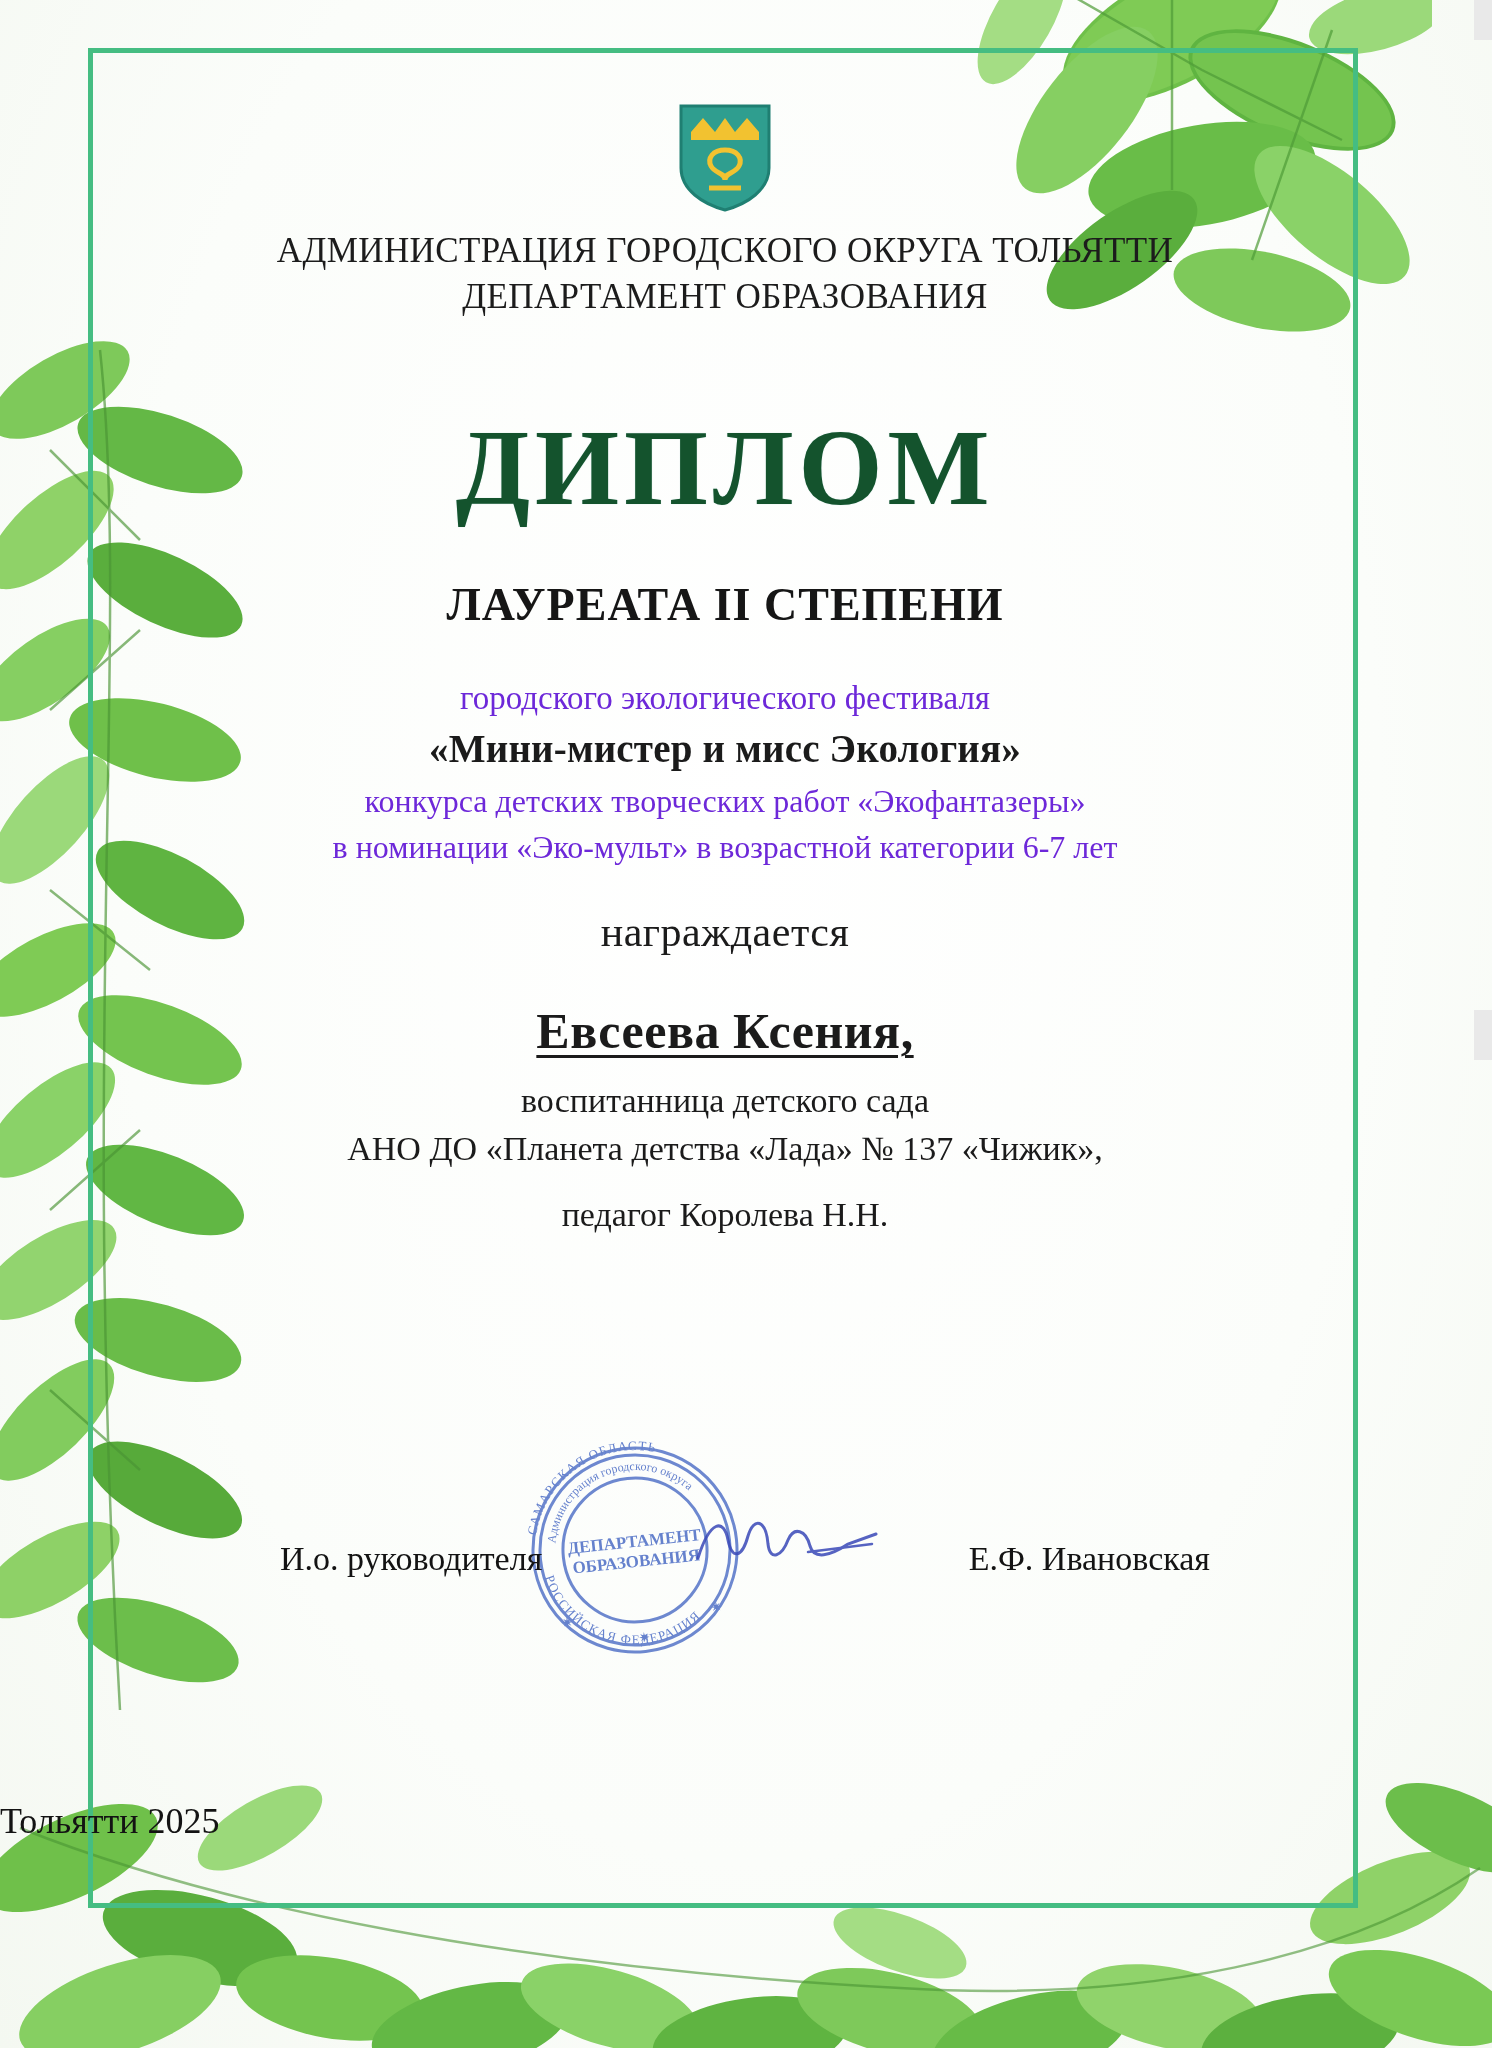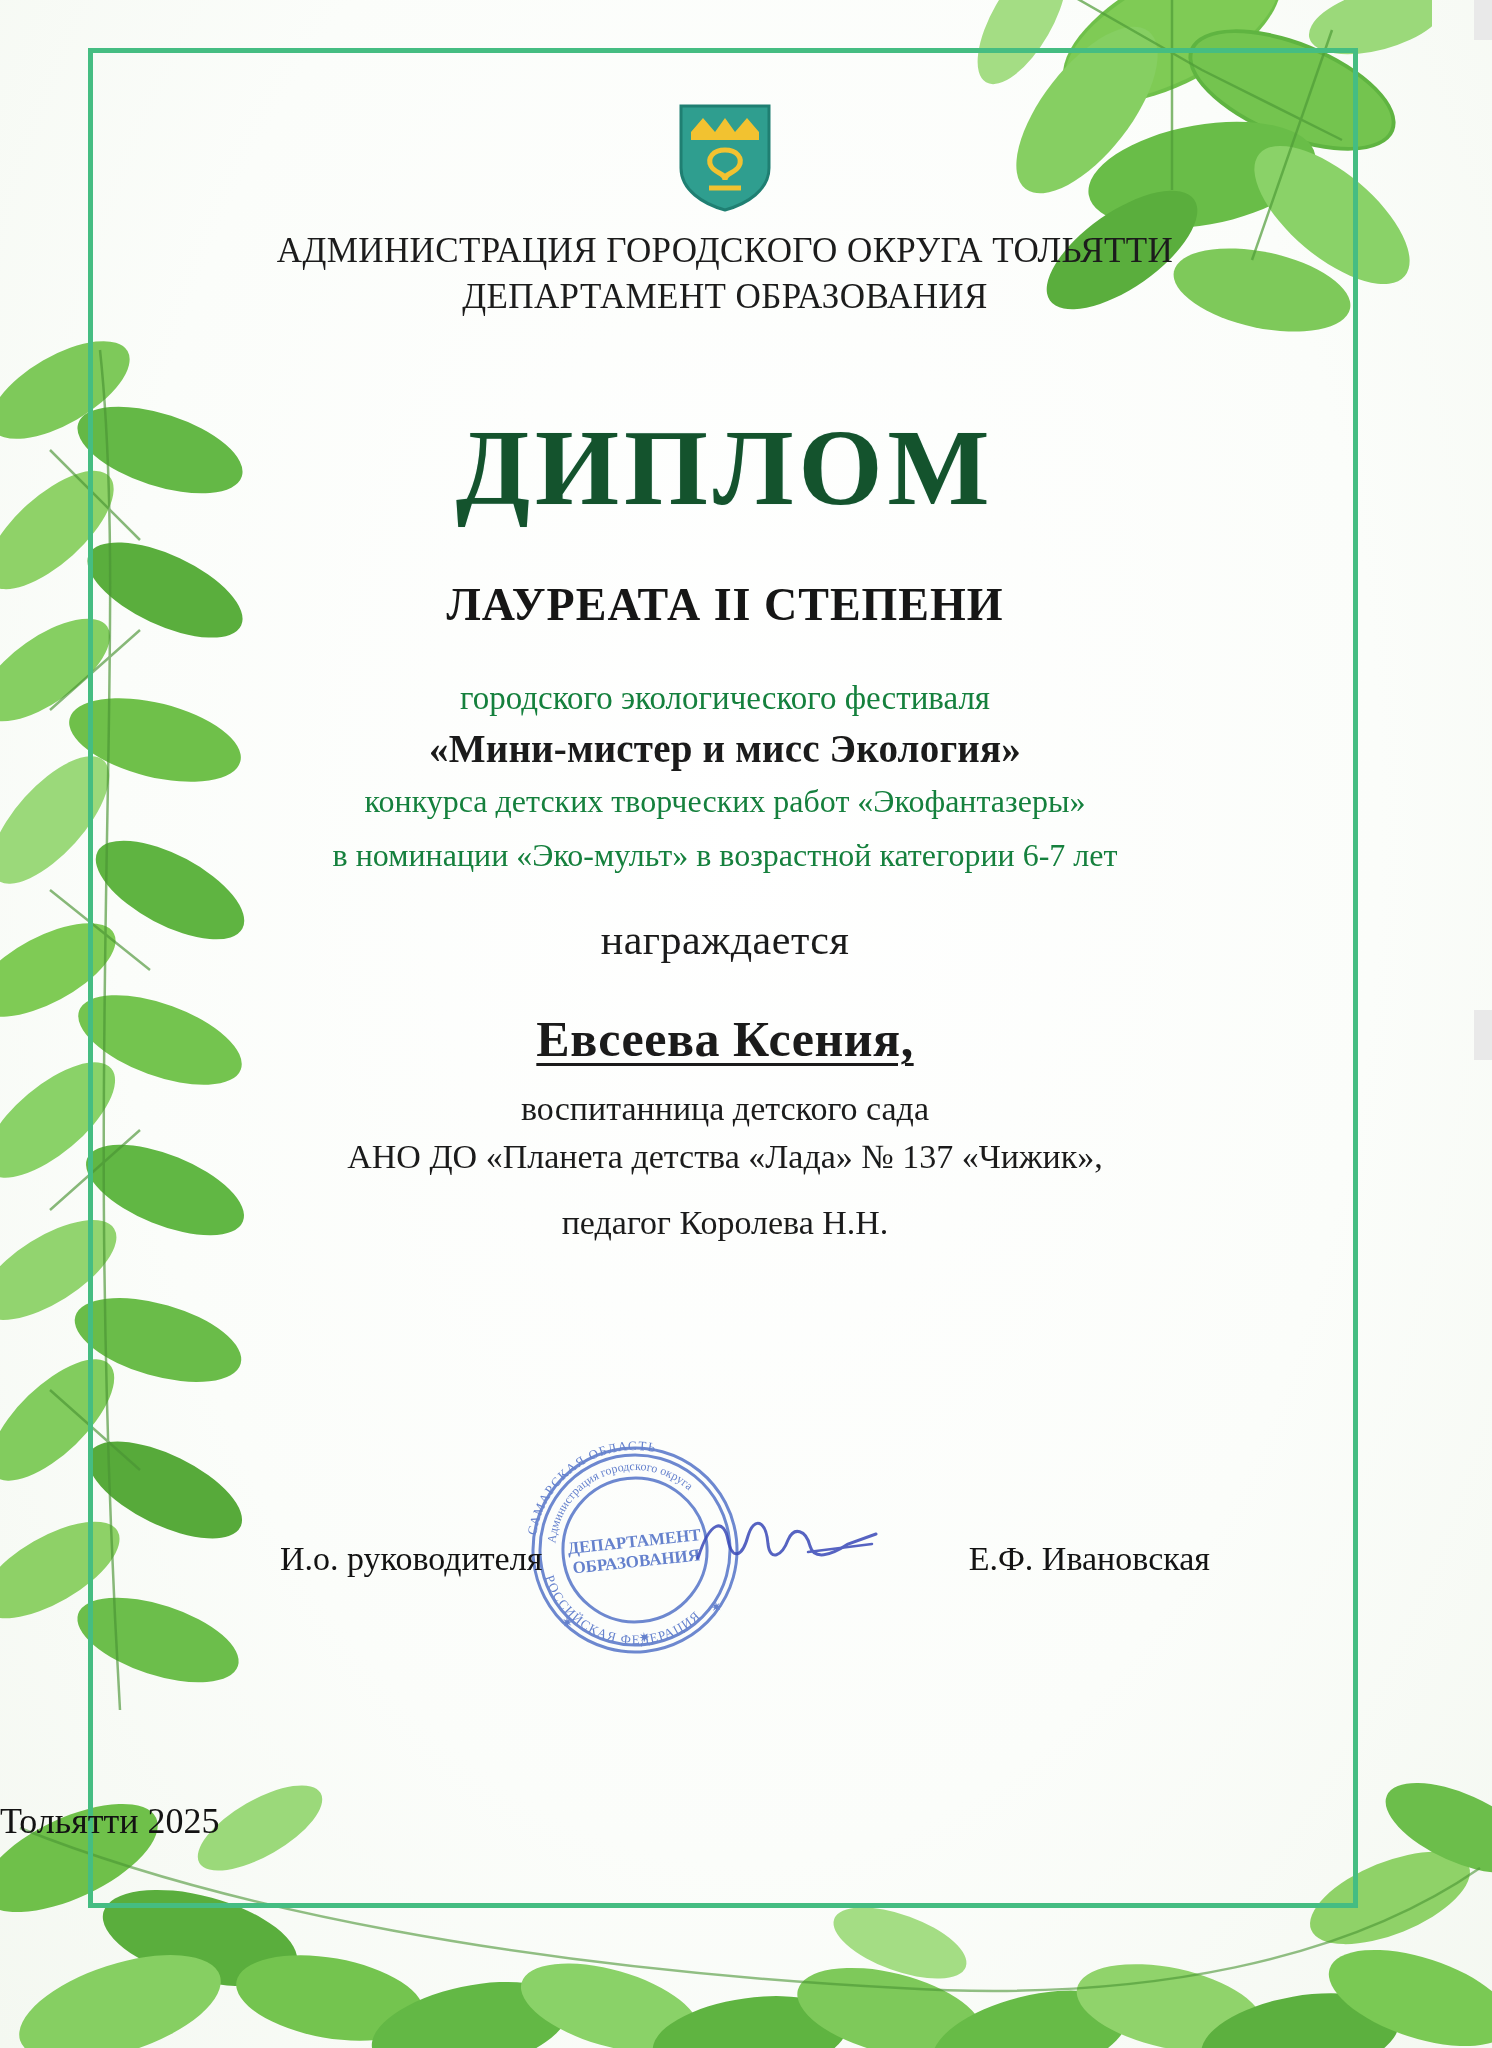--- a/index.html
+++ b/index.html
@@ -98,32 +98,32 @@
     margin-top: 48px;
     font-size: 46px;
     font-weight: bold;
     letter-spacing: 1px;
     color: #161616;
   }
 
   .body-line {
     font-size: 33px;
     line-height: 1.42;
-    color: #15803d;
+    color: #6d28d9;
     margin-top: 6px;
   }
   #festival-line { margin-top: 44px; }
   #festival-name {
     font-size: 39px;
     font-weight: bold;
     margin-top: 4px;
     letter-spacing: 0.2px;
   }
   #contest-line { margin-top: 8px; font-size: 32px; }
-  #nomination-line { margin-top: 8px; font-size: 32px; }
+  #nomination-line { margin-top: 0; font-size: 32px; }
 
   #awarded-word {
     margin-top: 38px;
     font-size: 42px;
     letter-spacing: 0.5px;
   }
 
   #recipient-name {
     margin-top: 46px;
     font-size: 50px;

